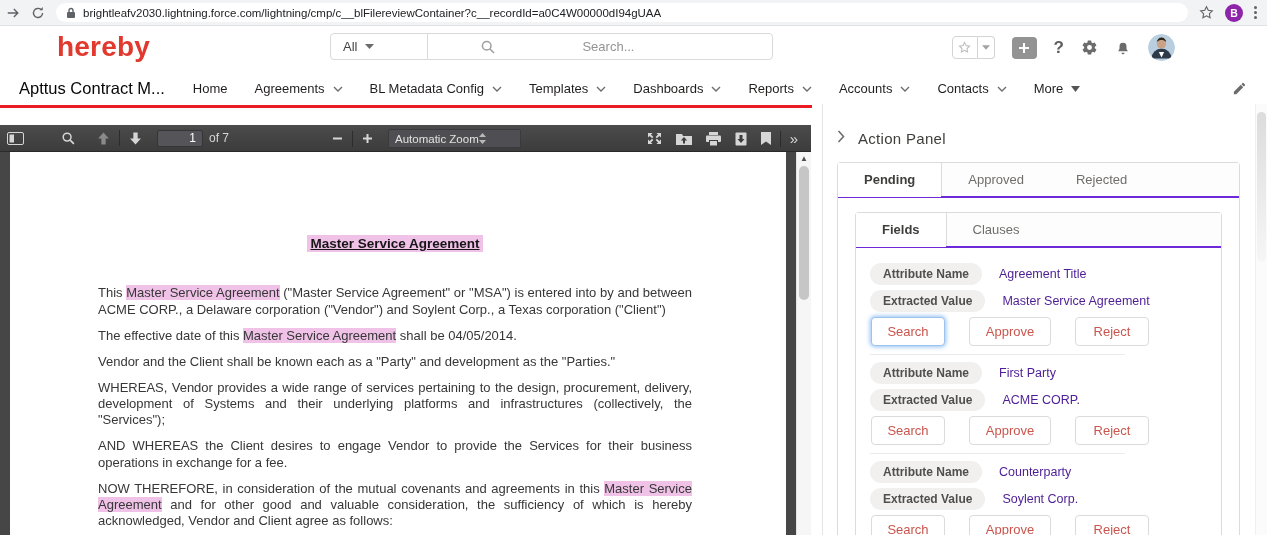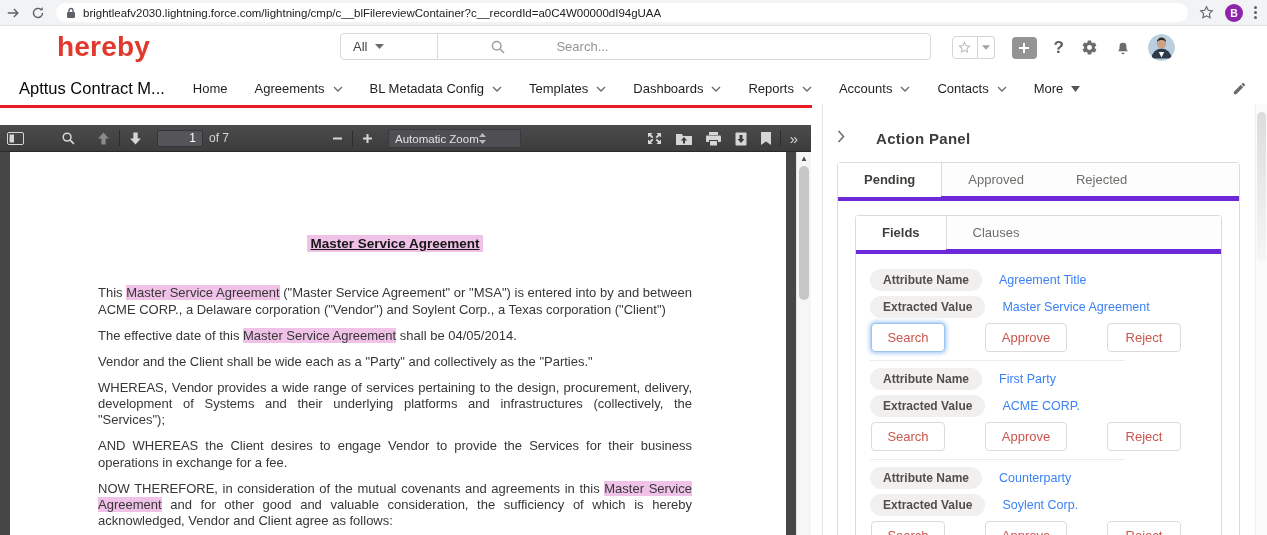--- a/index.html
+++ b/index.html
@@ -18,26 +18,26 @@
   .url{font-size:11.5px;color:#202124;white-space:nowrap;overflow:hidden;}
   .browser-avatar{width:18px;height:18px;border-radius:50%;background:#8e24aa;color:#fff;
     font-size:10.5px;font-weight:700;display:flex;align-items:center;justify-content:center;}
   .dots{display:flex;flex-direction:column;gap:2px;}
   .dots i{width:3px;height:3px;border-radius:50%;background:#5f6368;}
 
   
   .sf-header{position:absolute;top:26px;left:0;right:0;height:42px;background:#fff;}
   .logo{position:absolute;left:57px;top:4px;font-size:28px;font-weight:700;color:#e1392d;
     letter-spacing:.2px;line-height:1.2;}
-  .global-search{position:absolute;left:340px;top:7px;width:591px;height:27px;border:1px solid #d9d9d9;
+  .global-search{position:absolute;left:330px;top:7px;width:443px;height:27px;border:1px solid #d9d9d9;
     border-radius:4px;display:flex;align-items:center;background:#fff;gap:41px;}
   .search-scope{display:flex;align-items:center;gap:8px;padding:0 12px;font-size:13px;color:#444;height:100%;}
   .scope-divider{width:1px;height:100%;background:#d9d9d9;}
   .search-mag{margin:0 8px 0 12px;display:flex;}
-  .search-input{border:none;outline:none;flex:1;font-size:13px;color:#333;background:transparent;height:100%;}
+  .search-input{border:none;outline:none;flex:1;font-size:13px;color:#333;background:transparent;height:100%;margin-left:36px;}
   .search-input::placeholder{color:#969492;}
   .header-icons{position:absolute;right:92px;top:8px;display:flex;align-items:center;gap:17px;}
   .fav-group{display:flex;opacity:.9;}
   .fav-star{width:26px;height:23px;border:1px solid #d2d0ce;border-radius:4px 0 0 4px;
     display:flex;align-items:center;justify-content:center;background:#fff;}
   .fav-caret{width:17px;height:23px;border:1px solid #d2d0ce;border-left:none;border-radius:0 4px 4px 0;
     display:flex;align-items:center;justify-content:center;background:#fff;}
   .plus-btn{width:25px;height:22px;background:#939393;border-radius:4px;display:flex;
     align-items:center;justify-content:center;}
   .help-icon{font-size:17px;font-weight:700;color:#5c5c5c;line-height:1;}
@@ -74,36 +74,36 @@
   .pdf-thumb{position:absolute;top:14px;left:2px;width:10px;height:134px;background:#c6c6c6;border-radius:6px;}
 
   .doc-content{padding:84px 94px 0 88px;font-size:13px;line-height:16.4px;color:#373737;text-align:justify;}
   .doc-title{text-align:center;margin:0 0 33px 0;}
   .doc-title span{font-weight:700;text-decoration:underline;font-size:13.5px;color:#161616;padding:1px 3px;}
   .doc-content p{margin:0 0 9.5px 0;}
 
   
   .action-panel{position:absolute;left:812px;top:104px;right:0;bottom:0;background:#fff;}
   .panel-inner{position:absolute;left:10px;top:0;right:0;bottom:0;border-left:1px solid #e6e4e2;}
-  .panel-header{margin:26px 0 0 14px;display:flex;gap:31px;font-weight:bold;}
+  .panel-header{margin:26px 0 0 14px;display:flex;gap:13px;}
   .panel-title{font-size:15px;color:#3e3e3c;letter-spacing:.3px;}
   .tabcard{margin:15px 27px 0 14px;border:1px solid #dddbda;border-bottom:none;border-radius:4px 4px 0 0;
     background:#fff;height:500px;}
-  .tabstrip{display:flex;border-bottom:5px solid #6d28d9;background:#fdfdfd;}
+  .tabstrip{display:flex;border-bottom:2px solid #6d28d9;background:#fdfdfd;}
   .tab{padding:9px 26px;font-size:13px;color:#706e6b;cursor:pointer;position:relative;}
   .tab.active{font-weight:700;color:#3e3e3c;background:#fff;border-right:1px solid #dddbda;}
   .tab.active::after{content:"";position:absolute;left:0;right:0;bottom:-1px;height:1px;background:#fff;}
   .subcard{margin:14px 17px 0 17px;border:1px solid #dddbda;border-bottom:none;border-radius:4px 4px 0 0;
     background:#fff;height:430px;}
   .rows{padding:15px 16px 0 14px;}
   .pill{display:inline-block;background:#f1f0ef;border-radius:14px;padding:4px 13px;font-size:12px;
     font-weight:700;color:#514f4c;white-space:nowrap;}
   .fline{display:flex;align-items:center;gap:17px;margin-bottom:5px;}
-  .fvalue{font-size:12.5px;color:#3b82f6;}
-  .btnrow{display:flex;gap:40px;margin:3px 0 0 1px;}
+  .fvalue{font-size:12.5px;color:#4c1d95;}
+  .btnrow{display:flex;gap:24px;margin:3px 0 0 1px;}
   .act-btn{background:#fff;border:1px solid #dddbda;border-radius:4px;color:#c9554d;font-size:13px;
     padding:6px 0;width:74px;text-align:center;cursor:pointer;font-family:"Liberation Sans",sans-serif;}
   .act-btn.wide{width:82px;}
   .act-btn.focused{box-shadow:0 0 4px 1px rgba(60,140,235,.55);border-color:#9cc3ee;}
   .rdivider{border-top:1px solid #ececea;margin:8px 0 7px 0;width:76%;}
   .panel-scrollbar{position:absolute;right:0;top:0;width:12px;bottom:0;background:#fbfbfb;border-left:1px solid #f0f0f0;}
   .panel-thumb{position:absolute;top:8px;left:1px;width:9px;height:150px;border-radius:5px;
     background:linear-gradient(#dcdcdc,#f6f6f6);}
 </style>
 </head>
@@ -370,21 +370,21 @@
   </div>
 
   <div class="pdf-page">
     <div class="doc-content">
       <div class="doc-title">
         <span style="background: rgb(240, 194, 232);">Master Service Agreement</span>
       </div>
       <div>
           <p><span>This </span><span style="background: rgb(240, 194, 232);">Master Service Agreement</span><span> ("Master Service Agreement" or "MSA") is entered into by and between ACME CORP., a Delaware corporation ("Vendor") and Soylent Corp., a Texas corporation ("Client")</span></p>
           <p><span>The effective date of this </span><span style="background: rgb(240, 194, 232);">Master Service Agreement</span><span> shall be 04/05/2014.</span></p>
-          <p><span>Vendor and the Client shall be wide each as a "Party" and collectively as the "Parties."</span></p>
+          <p><span>Vendor and the Client shall be known each as a "Party" and development as the "Parties."</span></p>
           <p><span>WHEREAS, Vendor provides a wide range of services pertaining to the design, procurement, delivery, development of Systems and their underlying platforms and infrastructures (collectively, the "Services");</span></p>
           <p><span>AND WHEREAS the Client desires to engage Vendor to provide the Services for their business operations in exchange for a fee.</span></p>
           <p><span>NOW THEREFORE, in consideration of the mutual covenants and agreements in this </span><span style="background: rgb(240, 194, 232);">Master Service Agreement</span><span> and for other good and valuable consideration, the sufficiency of which is hereby acknowledged, Vendor and Client agree as follows:</span></p>
         </div>
     </div>
   </div>
 
   <div class="pdf-scroll">
     <span class="arrow">▲</span>
     <span class="pdf-thumb"></span>

